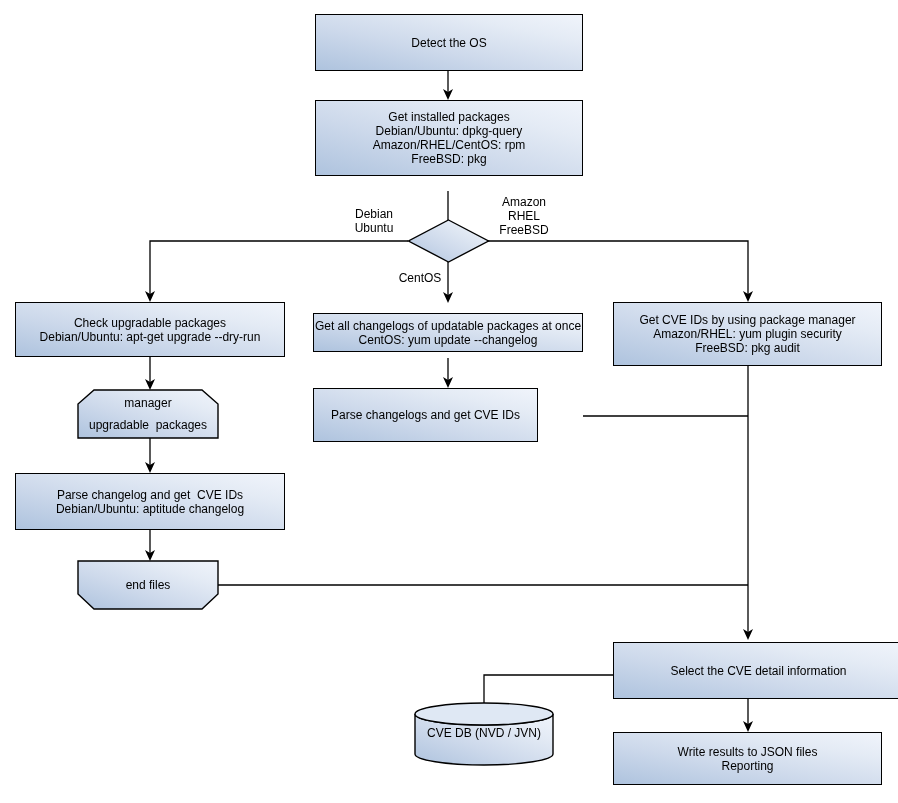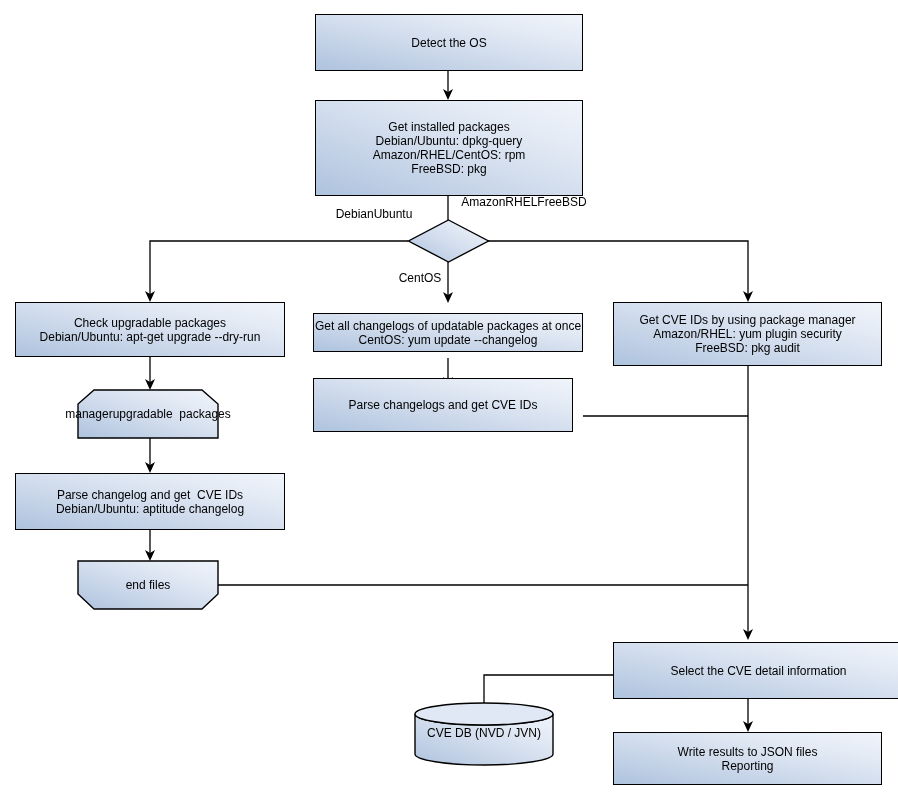--- a/index.html
+++ b/index.html
@@ -24,22 +24,23 @@
     display: flex;
     flex-direction: column;
     align-items: center;
     justify-content: center;
     text-align: center;
     z-index: 2;
   }
   .label {
     position: absolute;
     display: flex;
+    flex-direction: column;
     align-items: center;
-    justify-content: center;
+    justify-content: space-between;
     text-align: center;
     z-index: 3;
     pointer-events: none;
   }
   .line {
     white-space: pre;
     font-size: 12px;
     line-height: 14px;
   }
   svg.flow { z-index: 1; }
@@ -93,21 +94,21 @@
     <path d="M78,438 L78,404 L94,390 L202,390 L218,404 L218,438 Z" fill="url(#gradBox)" stroke="#000" stroke-width="1.4"></path>
     <path d="M78,561 L218,561 L218,594 L202,609 L94,609 L78,594 Z" fill="url(#gradBox)" stroke="#000" stroke-width="1.4"></path>
     <path d="M415,714 L415,754 A69 11 0 0 0 553,754 L553,714 A69 11 0 0 1 415,714 Z" fill="url(#gradBox)" stroke="#000" stroke-width="1.4"></path>
     <ellipse cx="484" cy="714" rx="69" ry="11" fill="#dfe8f4" stroke="#000" stroke-width="1.4"></ellipse>
   </svg>
 
   <div class="node" style="left:315px;top:14px;width:268px;height:57px">
     <div class="line">Detect the OS</div>
   </div>
 
-  <div class="node" style="left:315px;top:100px;width:268px;height:96px">
+  <div class="node" style="left:315px;top:100px;width:268px;height:76px">
     <div class="line">Get installed packages</div>
     <div class="line">Debian/Ubuntu: dpkg-query</div>
     <div class="line">Amazon/RHEL/CentOS: rpm</div>
     <div class="line">FreeBSD: pkg</div>
   </div>
 
   <div class="node" style="left:15px;top:302px;width:270px;height:55px">
     <div class="line">Check upgradable packages</div>
     <div class="line">Debian/Ubuntu: apt-get upgrade --dry-run</div>
   </div>
@@ -115,21 +116,21 @@
   <div class="node" style="left:15px;top:473px;width:270px;height:57px">
     <div class="line">Parse changelog and get  CVE IDs</div>
     <div class="line">Debian/Ubuntu: aptitude changelog</div>
   </div>
 
   <div class="node" style="left:313px;top:313px;width:270px;height:39px">
     <div class="line">Get all changelogs of updatable packages at once</div>
     <div class="line">CentOS: yum update --changelog</div>
   </div>
 
-  <div class="node" style="left:313px;top:378px;width:260px;height:54px">
+  <div class="node" style="left:313px;top:388px;width:225px;height:54px">
     <div class="line">Parse changelogs and get CVE IDs</div>
   </div>
 
   <div class="node" style="left:613px;top:302px;width:269px;height:64px">
     <div class="line">Get CVE IDs by using package manager</div>
     <div class="line">Amazon/RHEL: yum plugin security</div>
     <div class="line">FreeBSD: pkg audit</div>
   </div>
 
   <div class="node" style="left:613px;top:642px;width:291px;height:57px">

